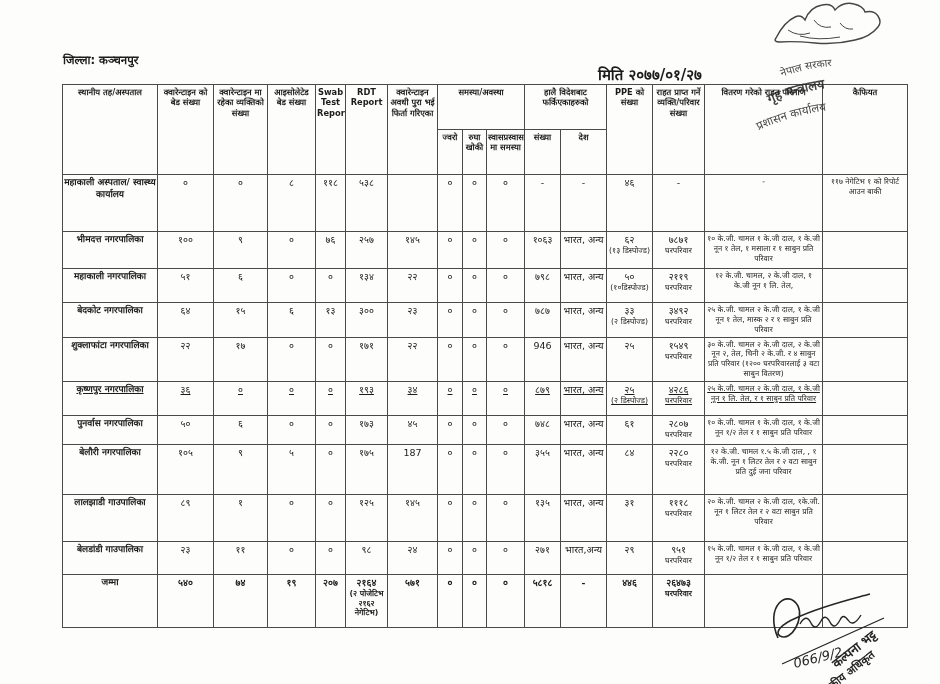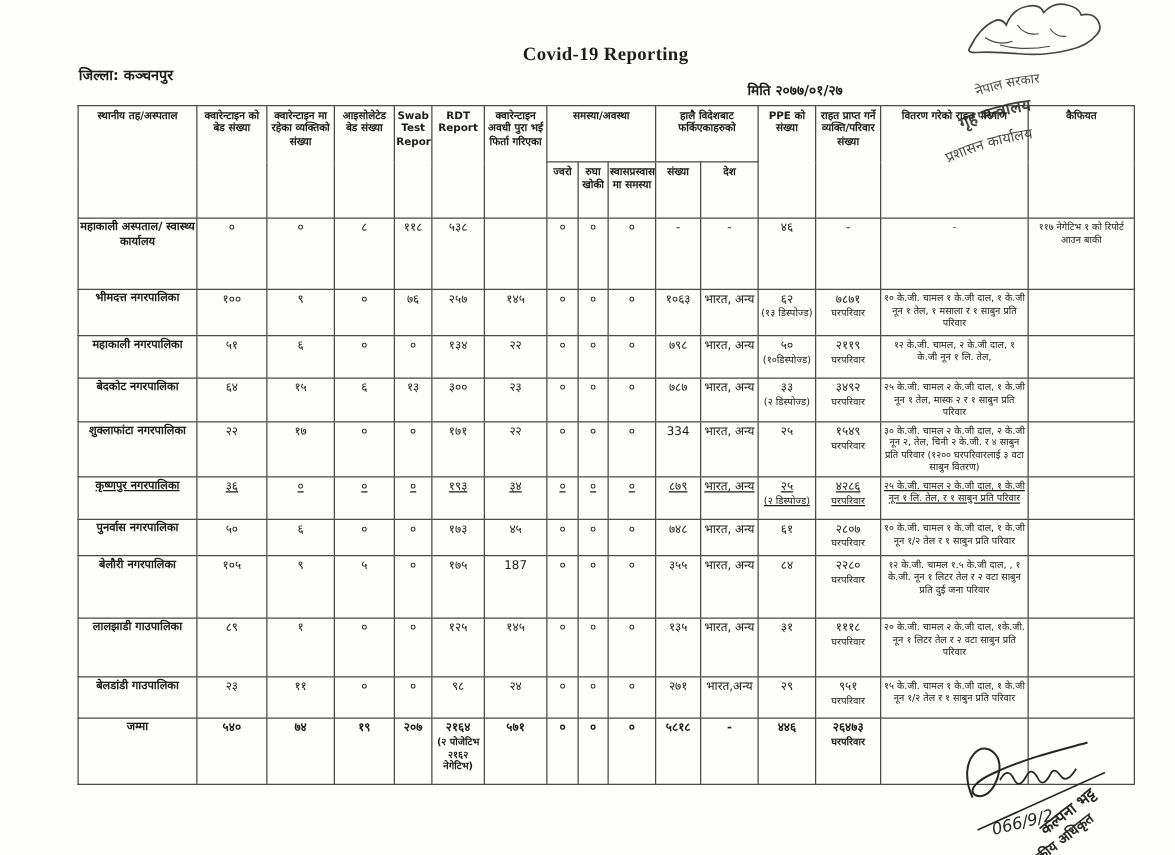--- a/index.html
+++ b/index.html
@@ -7,21 +7,21 @@
     position:relative;width:940px;height:684px;background:#fdfdfb;
     font-family:"DejaVu Sans","Liberation Sans",sans-serif;color:#1c1c1c;
     overflow:hidden;
   }
   .doc-title{
     position:absolute;top:36px;left:62px;width:845px;text-align:center;
     font-family:"Liberation Serif","DejaVu Serif",serif;
     font-size:15px;font-weight:bold;letter-spacing:.3px;
   }
   .district{position:absolute;top:52px;left:63px;font-size:11.5px;font-weight:bold;}
-  .date{position:absolute;top:64px;left:598px;font-size:11px;font-weight:bold;}
+  .date{position:absolute;top:64px;left:598px;font-size:15px;font-weight:bold;}
   table.report{
     position:absolute;top:84px;left:62px;width:845px;
     border-collapse:collapse;table-layout:fixed;padding-left:35px;
   }
   table.report th,table.report td{
     border:1px solid #4a4a4a;vertical-align:top;overflow:hidden;
     padding:2px 1px;text-align:center;
   }
   table.report{border:1.5px solid #3a3a3a;}
   th{font-size:8.3px;font-weight:bold;line-height:1.25;}
@@ -45,21 +45,20 @@
   tbody tr.total td{font-weight:700;}
   .stamp-svg{position:absolute;top:0;right:0;pointer-events:none;opacity:.85;}
   .sig-svg{position:absolute;top:584px;left:748px;pointer-events:none;}
   .ink{stroke:#262626;fill:none;}
 </style>
 </head>
 <body>
 
 <div class="sheet">
 
-  <div class="doc-title">Covid-19 Reporting</div>
   <div class="district">जिल्ला: कञ्चनपुर</div>
   <div class="date">मिति  २०७७/०१/२७</div>
 
   <table class="report">
     <colgroup>
       <col style="width:95px">
         <col style="width:56px">
         <col style="width:54px">
         <col style="width:48px">
       <col style="width:30px">
@@ -194,21 +193,21 @@
           <td class="name">शुक्लाफांटा नगरपालिका</td>
           <td>२२</td>
           <td>१७</td>
           <td>०</td>
           <td>०</td>
           <td>१७१</td>
           <td>२२</td>
           <td>०</td>
           <td>०</td>
           <td>०</td>
-          <td>334</td>
+          <td>946</td>
           <td>भारत, अन्य</td>
           <td>२५</td>
           <td>
             <div>१५४९</div>
             <div class="note">घरपरिवार</div>
           </td>
           <td class="left">३० के.जी. चामल २ के.जी दाल, २ के.जी नून २, तेल, चिनी २ के.जी. र ४ साबुन प्रति परिवार (१२०० घरपरिवारलाई ३ वटा साबुन वितरण)</td>
           <td class="left"></td>
         </tr>
         <tr>

